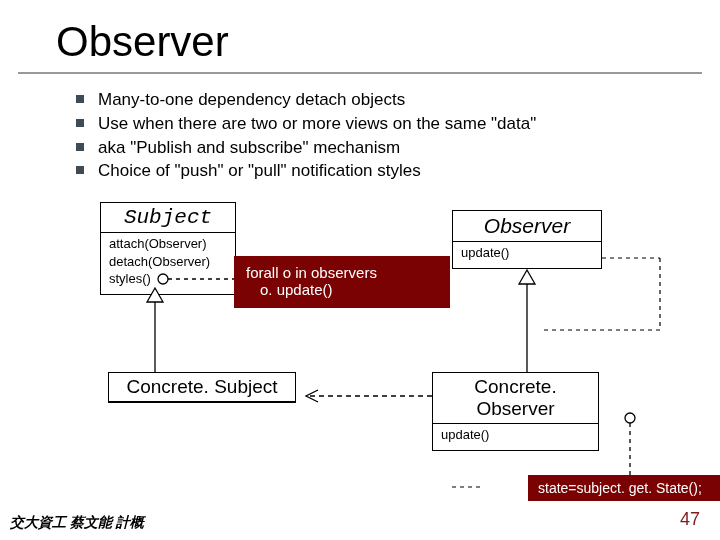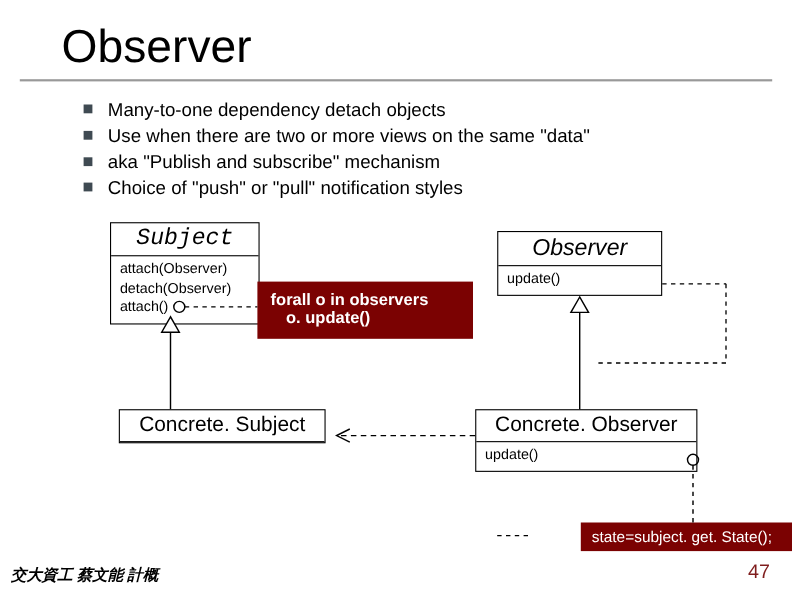--- a/index.html
+++ b/index.html
@@ -117,41 +117,41 @@
   <li>Choice of "push" or "pull" notification styles</li>
 </ul>
 
 <div class="diagram">
 
   <div class="ubox" style="left:100px; top:202px; width:136px;">
     <div class="head ital" style="font-size:21px;font-family:Liberation Mono, monospace;">Subject</div>
     <div class="body">
       <div>attach(Observer)</div>
       <div>detach(Observer)</div>
-      <div>attach()</div>
+      <div>styles()</div>
     </div>
   </div>
 
   <div class="ubox" style="left:452px; top:210px; width:150px;">
     <div class="head ital" style="font-size:21px;">Observer</div>
     <div class="body">
       <div>update()</div>
     </div>
   </div>
 
-  <div class="note" style="left:234px; top:256px; width:196px;font-weight:bold;">
+  <div class="note" style="left:234px; top:256px; width:216px;">
     <div>forall o in observers</div>
     <div style="padding-left:14px;">o. update()</div>
   </div>
 
   <div class="ubox" style="left:108px; top:372px; width:188px;">
     <div class="head" style="font-size:19px;text-align:center;">Concrete. Subject</div>
   </div>
 
-  <div class="ubox" style="left:432px; top:372px; width:202px;">
+  <div class="ubox" style="left:432px; top:372px; width:167px;">
     <div class="head" style="font-size:19px;">Concrete. Observer</div>
     <div class="body">
       <div>update()</div>
     </div>
   </div>
 
   <div class="note2" style="left:480px; top:475px; width:210px;">
     <span>state=subject. get. State();</span>
   </div>
 

